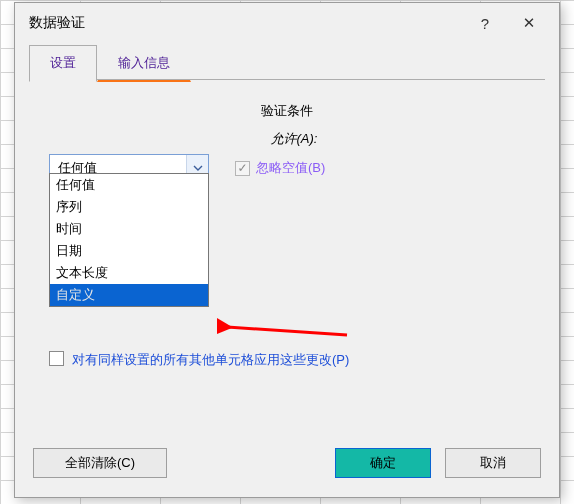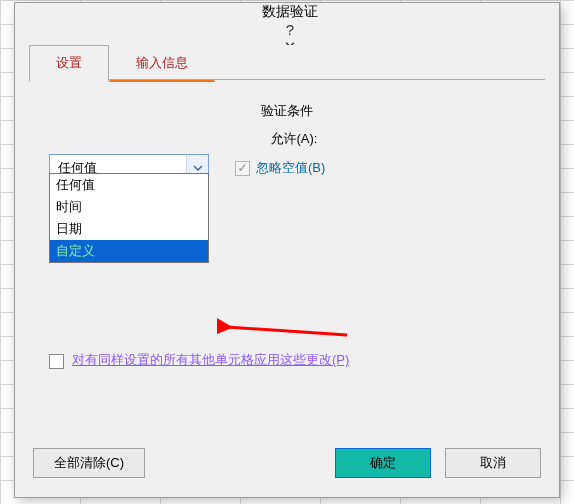--- a/index.html
+++ b/index.html
@@ -30,21 +30,20 @@
     border: 1px solid #9b9b9b;
     box-shadow: 3px 3px 12px rgba(0,0,0,.25);
     display: flex;
     flex-direction: column;
   }
   .titlebar {
     display: flex;
     align-items: center;
     height: 40px;
     padding: 0 8px 0 14px;
-    flex-direction: column;
   }
   .titlebar .title { flex: 1; font-size: 14px; }
   .titlebar .btn {
     width: 44px;
     height: 30px;
     display: flex;
     align-items: center;
     justify-content: center;
     font-size: 15px;
     color: #333;
@@ -54,23 +53,23 @@
     flex: 1;
     position: relative;
     background: #f0f0f0;
   }
   .tabs {
     display: flex;
     position: relative;
     z-index: 2;
   }
   .tab {
-    padding: 8px 26px;
+    padding: 8px 20px;
     border: 1px solid transparent;
-    color: #b91c1c;
+    color: #4c1d95;
     background: transparent;
     cursor: default;
   }
   .tab.active {
     background: #f0f0f0;
     border: 1px solid #adadad;
     border-bottom-color: #f0f0f0;
   }
   .tab:not(.active) { border-bottom: 2px solid #f97316; }
   .tabline {
@@ -79,21 +78,21 @@
     top: 34px;
     height: 1px;
     background: #adadad;
     z-index: 1;
   }
   .tabpage {
     padding: 20px 6px 6px 6px;
     text-align: center;
   }
   .section-label { margin-bottom: 10px; }
-  .field-label { margin: 8px 0 6px 14px; }
+  .field-label { margin: 8px 0 6px 14px; font-style: italic; }
   .row { display: flex; align-items: center; }
   .combo {
     margin-left: 14px;
     width: 160px;
     height: 28px;
     border: 1px solid #7a9fd6;
     background: #fff;
     display: flex;
     align-items: stretch;
   }
@@ -110,21 +109,21 @@
     display: flex;
     align-items: center;
     justify-content: center;
   }
   .combo .arrow svg { width: 10px; height: 10px; }
   .check {
     display: flex;
     align-items: center;
     gap: 6px;
     margin-left: 26px;
-    color: #0369a1;
+    color: #8b5cf6;
   }
   .check .box {
     width: 15px; height: 15px;
     border: 1px solid #b5b5b5;
     background: #f4f4f4;
     display: flex; align-items: center; justify-content: center;
   }
   .check .box.checked::after {
     content: "✓"; font-size: 12px; color: #8a8a8a; line-height: 1;
   }
@@ -137,38 +136,37 @@
     border: 1px solid #767676;
     z-index: 5;
   }
   .dropdown .opt {
     padding: 2px 6px;
     font-size: 13px;
     line-height: 18px;
   }
   .dropdown .opt.sel {
     background: #0a64d1;
-    color: #86efac;
+    color: #e5e5e5;
   }
   .arrow-annot {
     position: absolute;
     left: 188px;
     top: 272px;
     z-index: 6;
     pointer-events: none;
   }
   .apply-row {
     position: absolute;
     left: 20px;
     bottom: 74px;
     display: flex;
-    align-items: flex-end;
+    align-items: flex-start;
     gap: 8px;
-    color: #8b5cf6;
-    text-decoration: underline;
+    color: #1d4ed8;
   }
   .apply-row .box2 {
     width: 15px; height: 15px;
     border: 1px solid #8a8a8a;
     background: #fff;
   }
   .footer {
     height: 54px;
     border-top: 0;
     display: flex;
@@ -178,21 +176,21 @@
   }
   .footer .spacer { flex: 1; }
   .btnf {
     min-width: 96px;
     height: 30px;
     border: 1px solid #9e9e9e;
     background: #eaeaea;
     display: flex;
     align-items: center;
     justify-content: center;
-    padding: 0 20px;
+    padding: 0 31px;
   }
   .btnf.primary {
     border: 1.5px solid #0a64d1;
     background: #14b8a6;
   }
 </style>
 </head>
 <body>
 
 <div class="sheet-bg">
@@ -225,22 +223,24 @@
           </div>
           <div class="check">
             <div class="box checked"></div>
             <span>忽略空值(B)</span>
           </div>
         </div>
       </div>
 
       <div class="dropdown">
         <div class="opt">任何值</div>
+        <div class="opt">序列</div>
         <div class="opt">时间</div>
         <div class="opt">日期</div>
+        <div class="opt">文本长度</div>
         <div class="opt sel">自定义</div>
       </div>
 
       <svg class="arrow-annot" width="140" height="30">
         <defs>
           <marker id="ah" markerWidth="12" markerHeight="10" refX="2" refY="5" orient="auto">
             <path d="M10 0 L0 5 L10 10 Z" fill="#ff0000"></path>
           </marker>
         </defs>
         <line x1="130" y1="18" x2="10" y2="10" stroke="#ff0000" stroke-width="3" marker-end="url(#ah)"></line>

